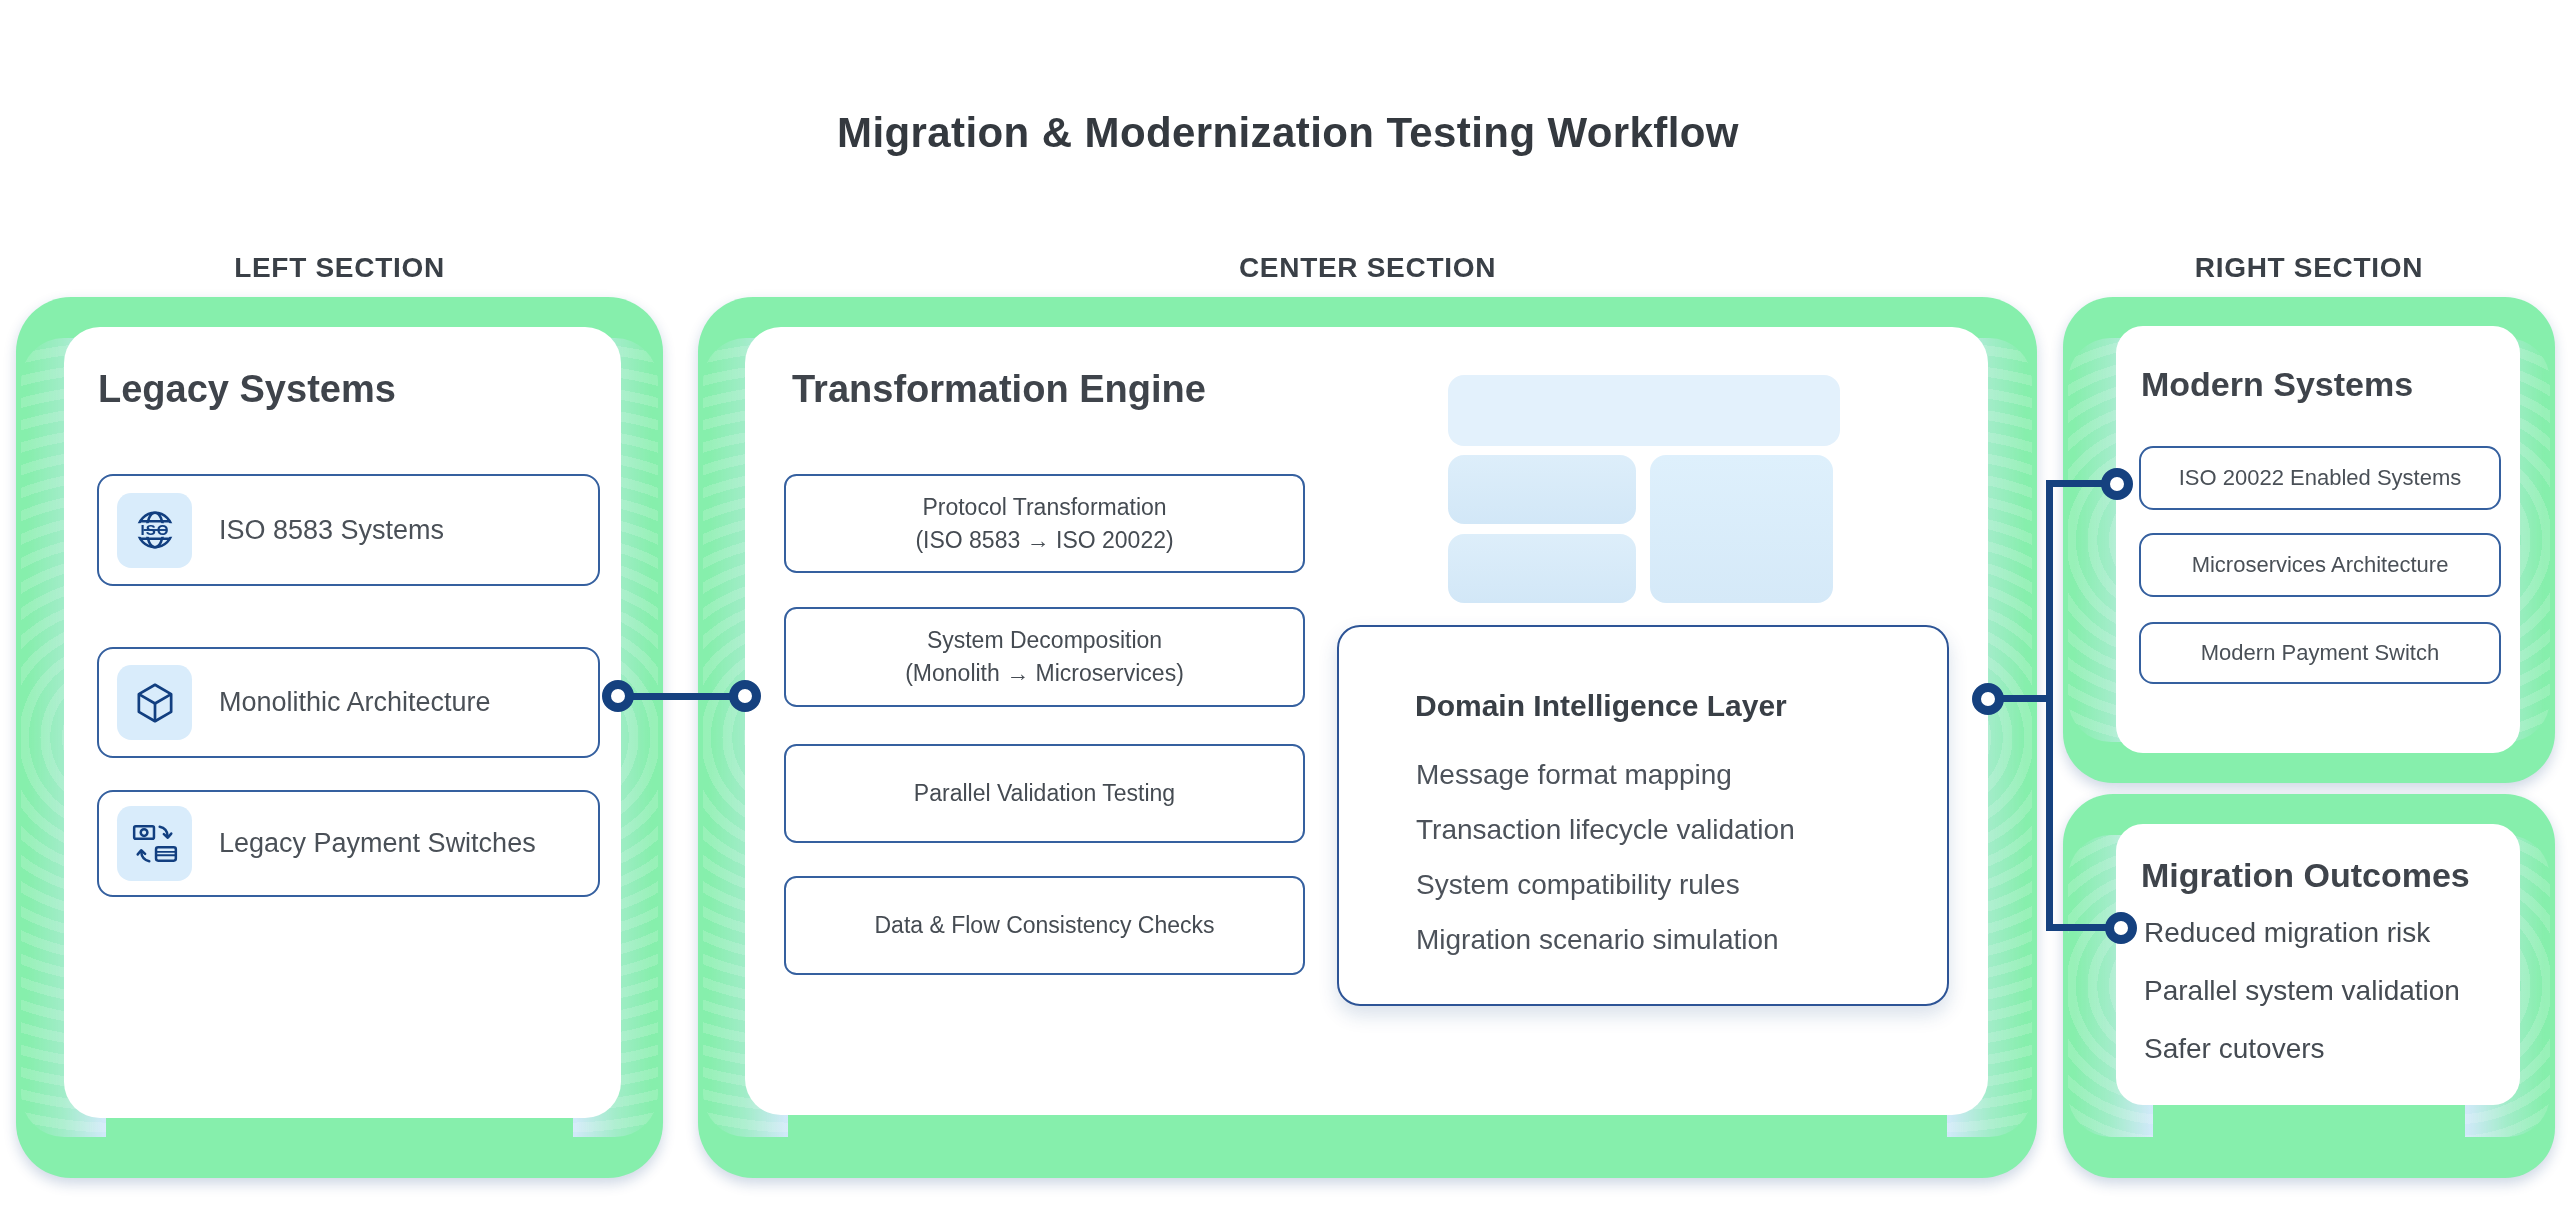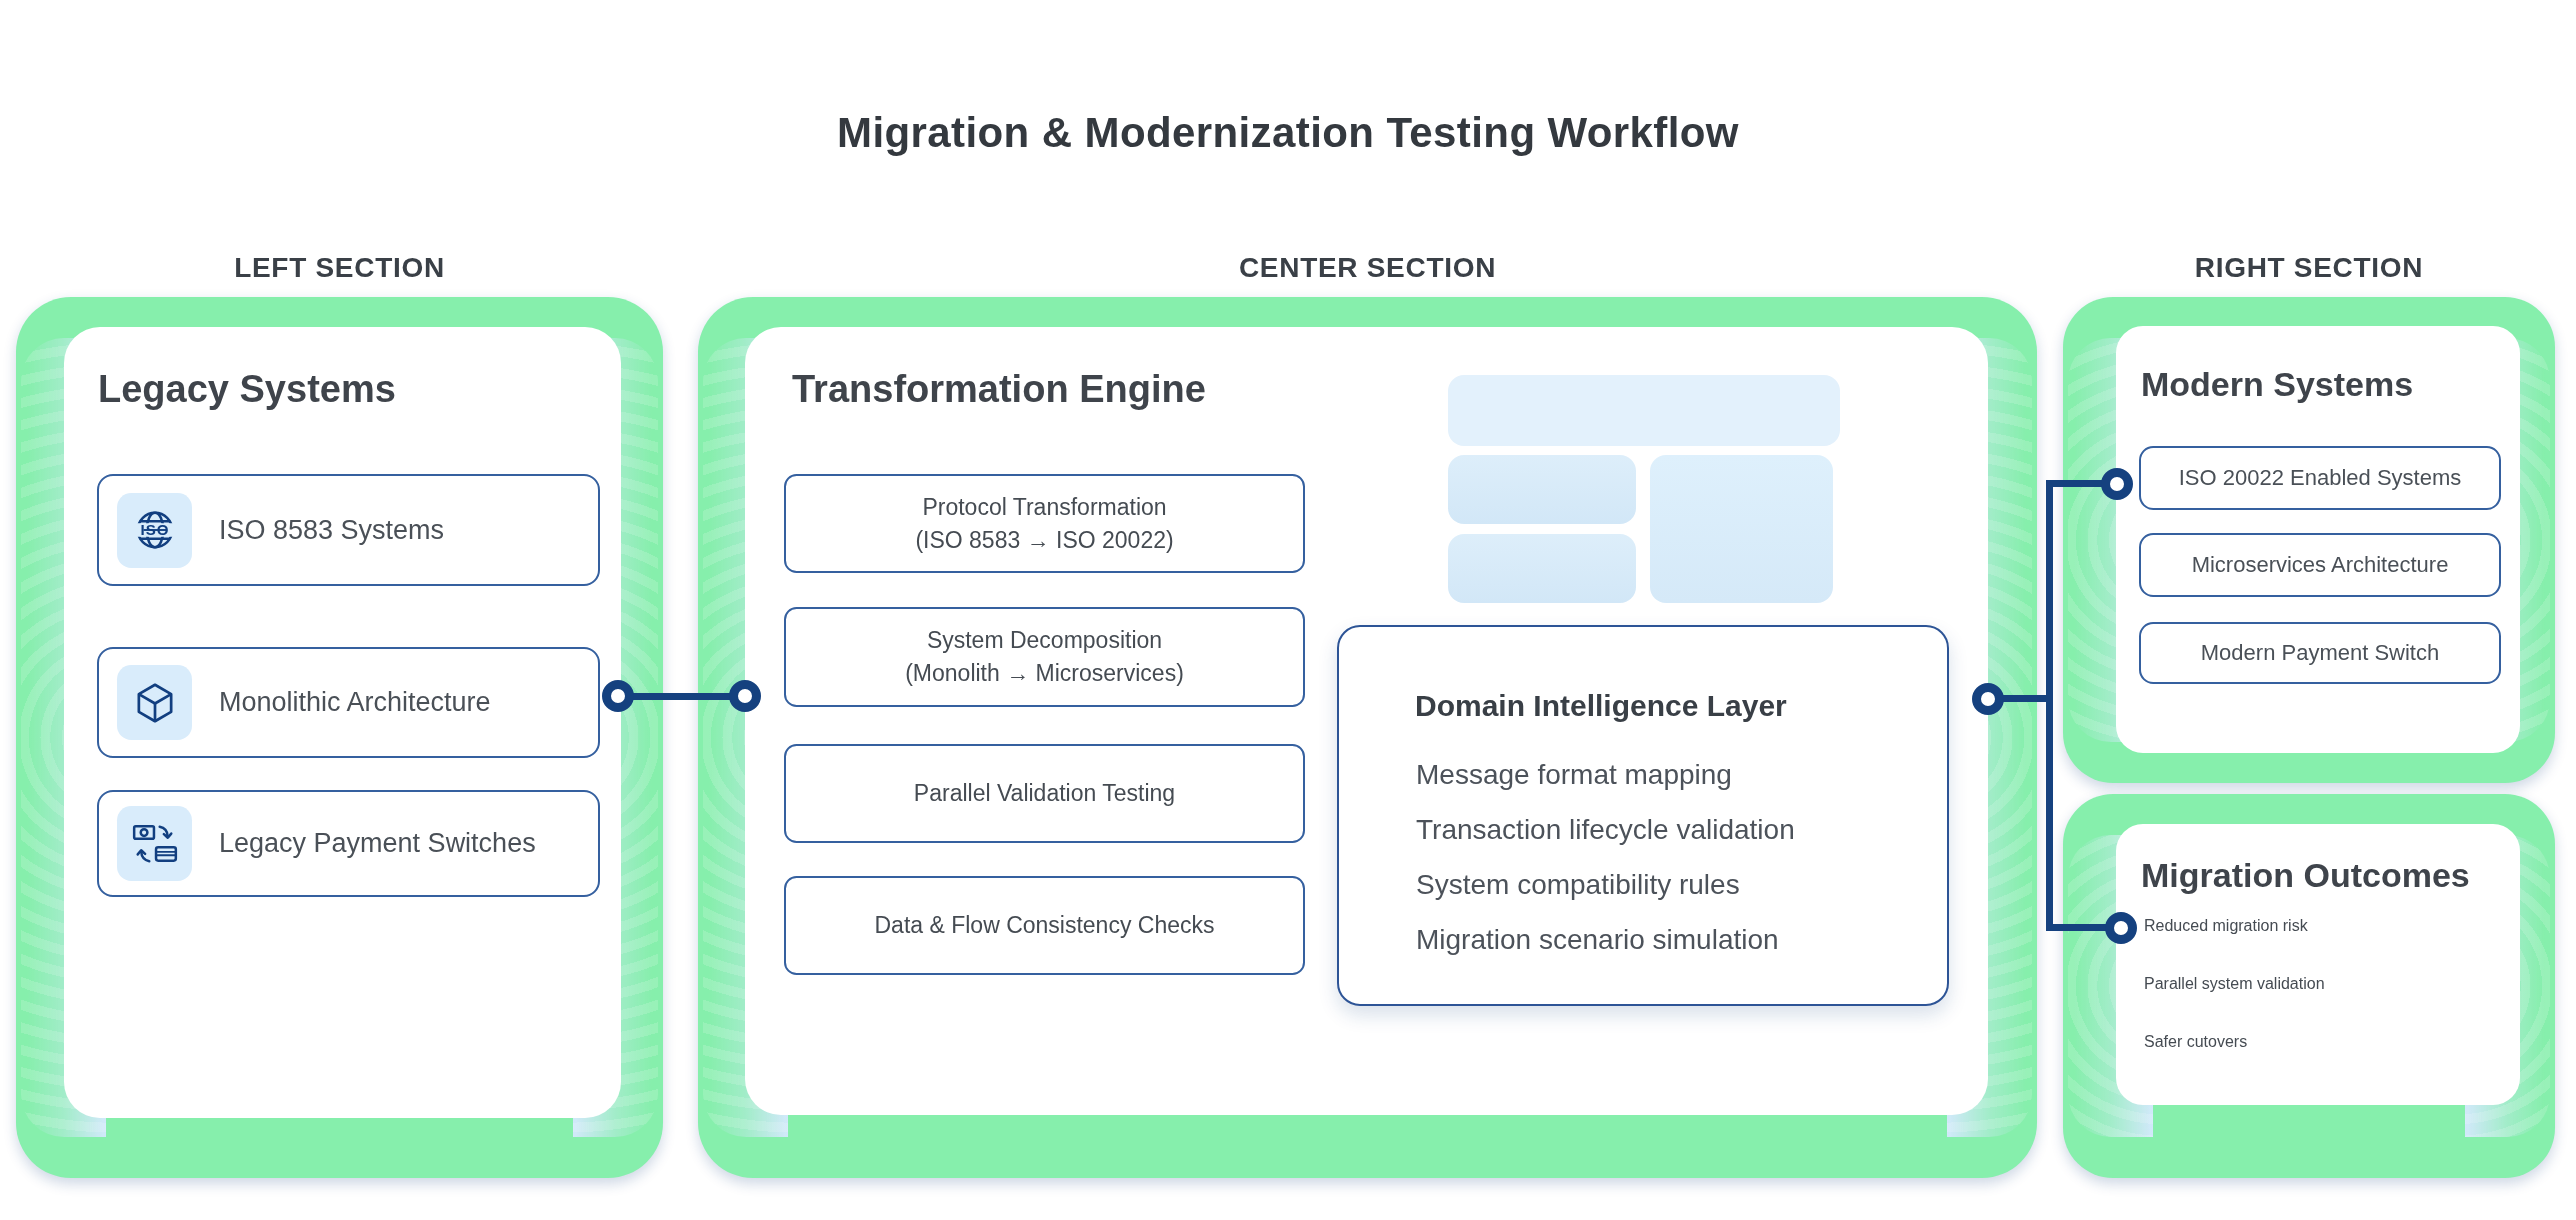--- a/index.html
+++ b/index.html
@@ -93,21 +93,21 @@
 
   
   .modern-box {
     position:absolute; left:23px; width:362px; box-sizing:border-box;
     border:2.7px solid #35609f; border-radius:14.2px; background:#fff;
     display:flex; align-items:center; justify-content:center;
     font-size:22px; color:#4a5057; text-align:center;
   }
 
   
-  .outcome-item { position:absolute; left:28px; font-size:16px; color:#454b52; }
+  .outcome-item { position:absolute; left:28px; font-size:28px; color:#454b52; }
 
   
   .conn-line { position:absolute; background:#15417f; z-index:6; }
   .conn-node {
     position:absolute; width:32px; height:32px; box-sizing:border-box;
     border:9px solid #15417f; border-radius:50%; background:#fff;
     transform:translate(-50%,-50%); z-index:7;
   }
 
   .icon-svg { display:block; }

